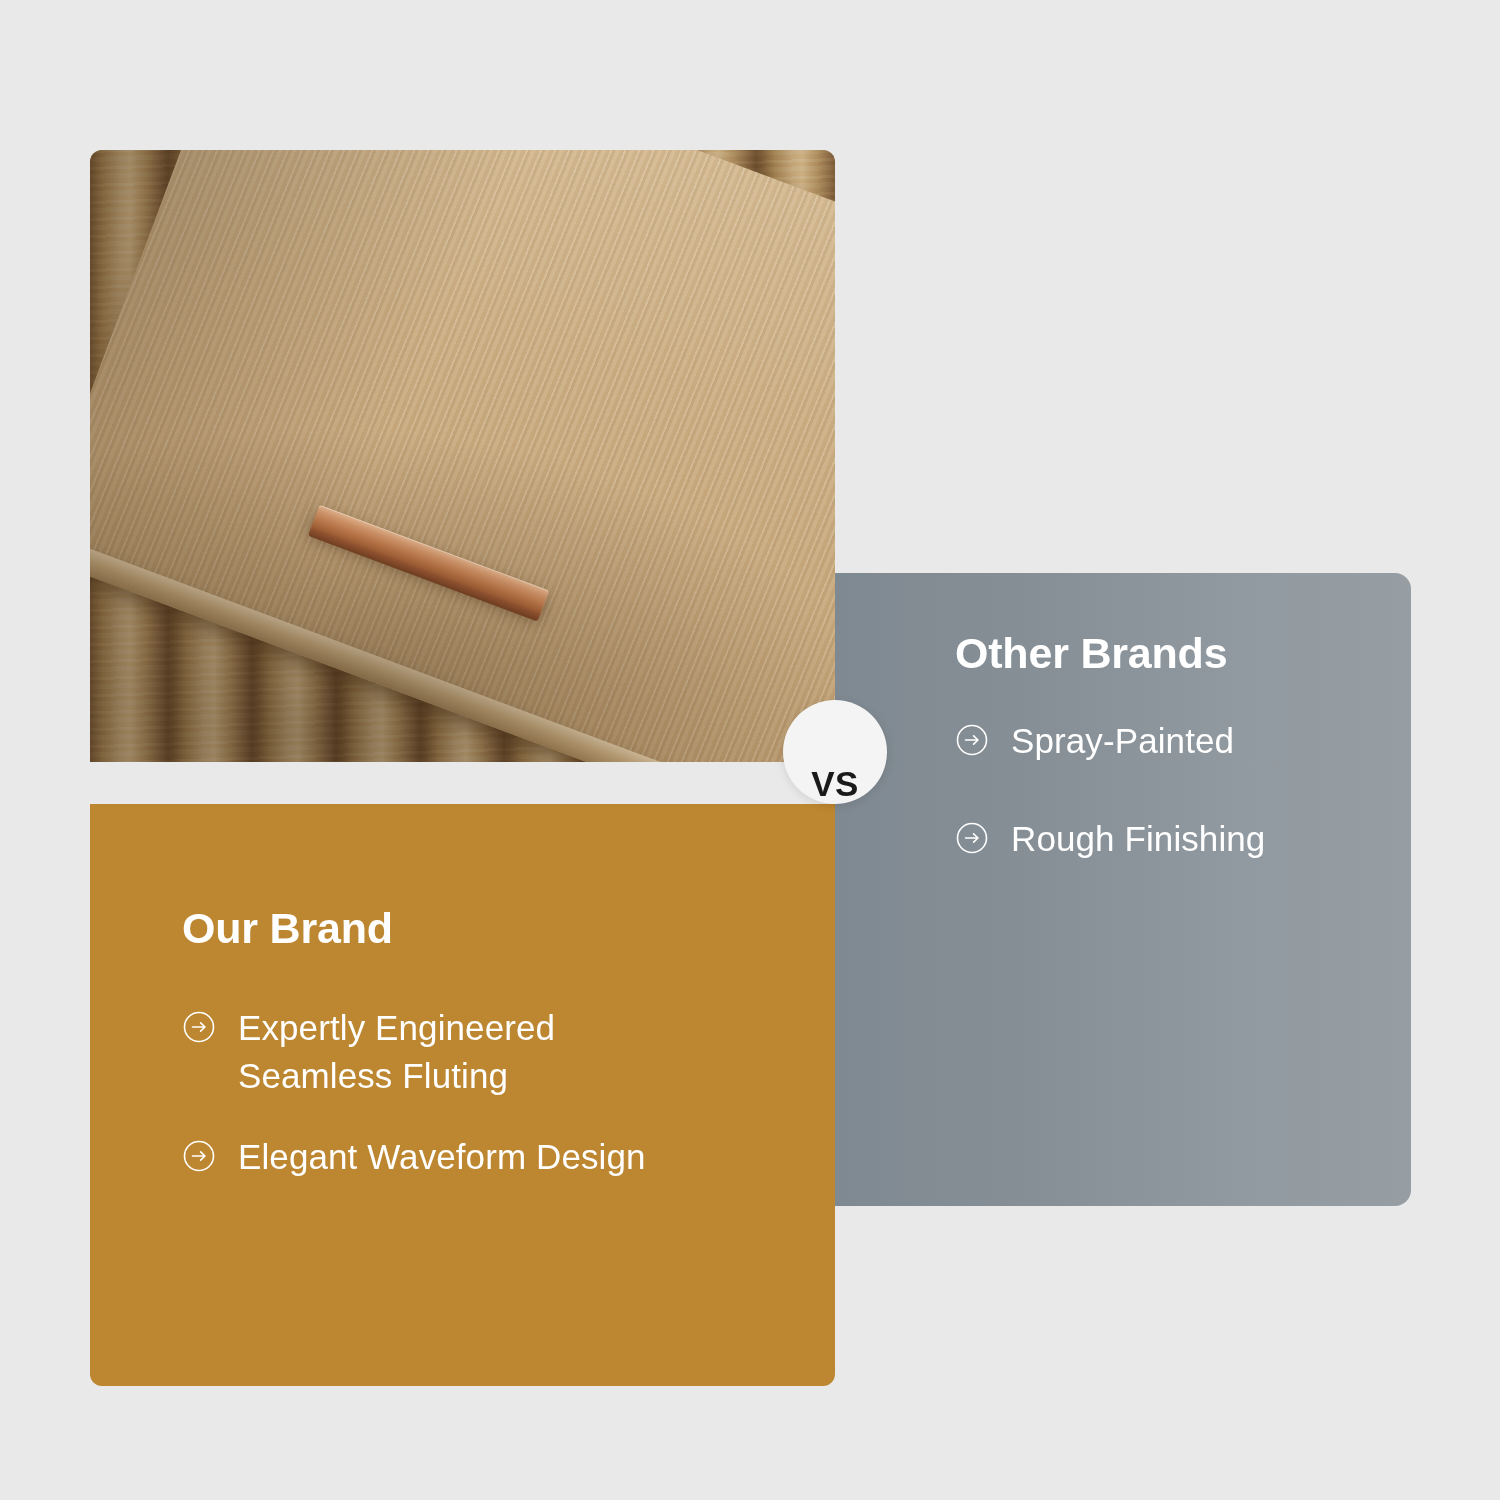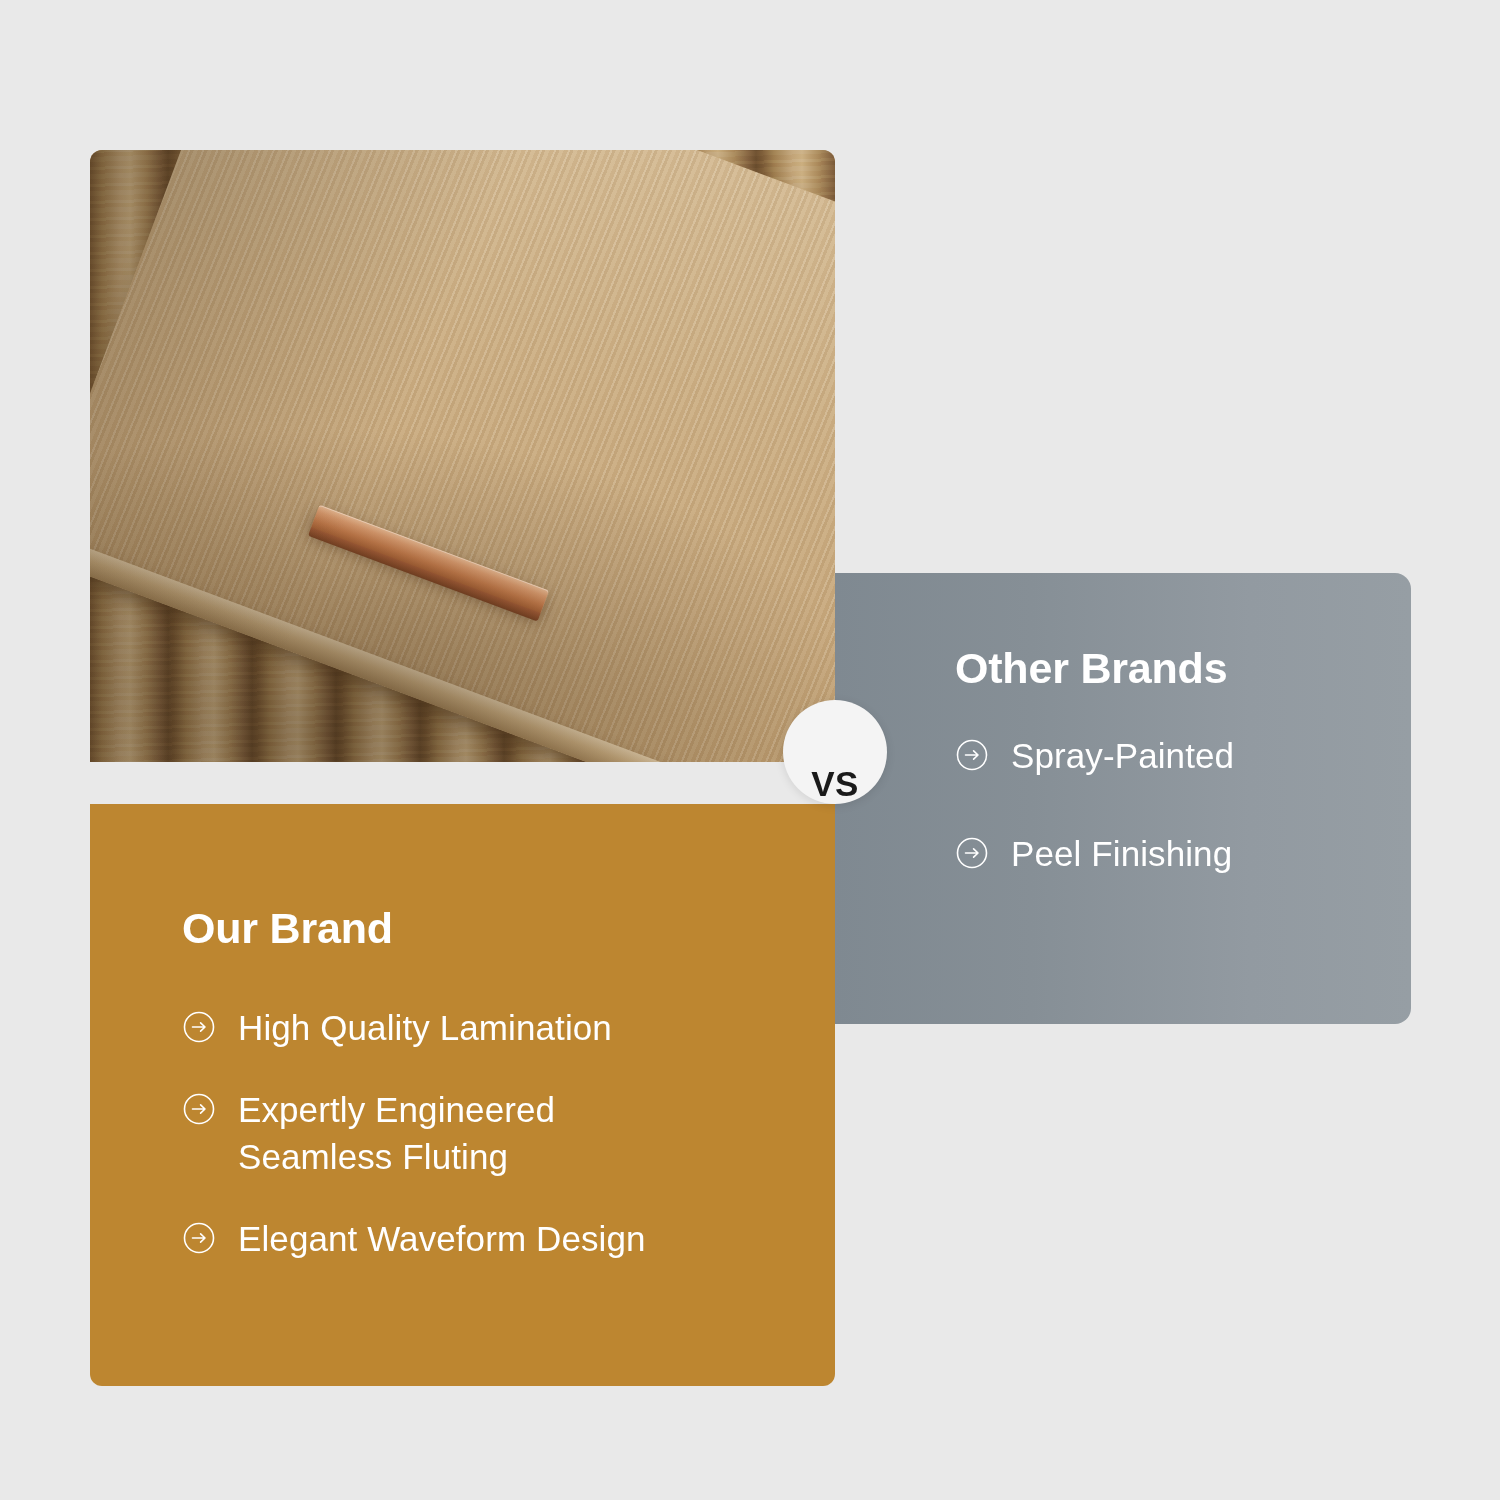--- a/index.html
+++ b/index.html
@@ -101,24 +101,24 @@
     font-size:43px;
     font-weight:700;
     letter-spacing:-0.2px;
     line-height:1;
     margin-bottom:54px;
   }
 
   
   .gray-card {
     position:absolute;
-    left:835px; top:573px; width:576px; height:451px;
+    left:835px; top:573px; width:576px; height:633px;
     background:linear-gradient(90deg,#7f8991 0%, #868f96 34%, #929aa1 72%, #969ea4 100%);
     border-radius:0 16px 16px 0;
-    padding:74px 0 0 120px;
+    padding:59px 0 0 120px;
   }
   .gray-card h2 {
     color:#ffffff;
     font-size:43px;
     font-weight:700;
     letter-spacing:-0.2px;
     line-height:1;
     margin-bottom:42px;
   }
 
@@ -182,21 +182,21 @@
         </span>
         <span class="feat-text">Spray-Painted</span>
       </li>
       <li class="feat-item">
         <span class="arrow-icon">
           <svg viewBox="0 0 34 34" fill="none" stroke="#ffffff" stroke-width="1.6">
             <circle cx="17" cy="17" r="14.5"></circle>
             <path d="M10.5 17h12.5M18.6 12.8 23 17l-4.4 4.2" stroke-linecap="round" stroke-linejoin="round"></path>
           </svg>
         </span>
-        <span class="feat-text">Peel Finishing</span>
+        <span class="feat-text">Rough Finishing</span>
       </li>
     </ul>
   </div>
 
   <div class="photo">
     <div class="flutes2"></div>
     <div class="grain"></div>
     <div class="top-slab"></div>
     <div class="top-edge"></div>
     <div class="handle"></div>
@@ -206,29 +206,20 @@
   <div class="gold-card">
     <h2>Our Brand</h2>
     <ul class="feat-list">
       <li class="feat-item">
         <span class="arrow-icon">
           <svg viewBox="0 0 34 34" fill="none" stroke="#ffffff" stroke-width="1.6">
             <circle cx="17" cy="17" r="14.5"></circle>
             <path d="M10.5 17h12.5M18.6 12.8 23 17l-4.4 4.2" stroke-linecap="round" stroke-linejoin="round"></path>
           </svg>
         </span>
-        <span class="feat-text">High Quality Lamination</span>
-      </li>
-      <li class="feat-item">
-        <span class="arrow-icon">
-          <svg viewBox="0 0 34 34" fill="none" stroke="#ffffff" stroke-width="1.6">
-            <circle cx="17" cy="17" r="14.5"></circle>
-            <path d="M10.5 17h12.5M18.6 12.8 23 17l-4.4 4.2" stroke-linecap="round" stroke-linejoin="round"></path>
-          </svg>
-        </span>
         <span class="feat-text">Expertly Engineered
 Seamless Fluting</span>
       </li>
       <li class="feat-item">
         <span class="arrow-icon">
           <svg viewBox="0 0 34 34" fill="none" stroke="#ffffff" stroke-width="1.6">
             <circle cx="17" cy="17" r="14.5"></circle>
             <path d="M10.5 17h12.5M18.6 12.8 23 17l-4.4 4.2" stroke-linecap="round" stroke-linejoin="round"></path>
           </svg>
         </span>

